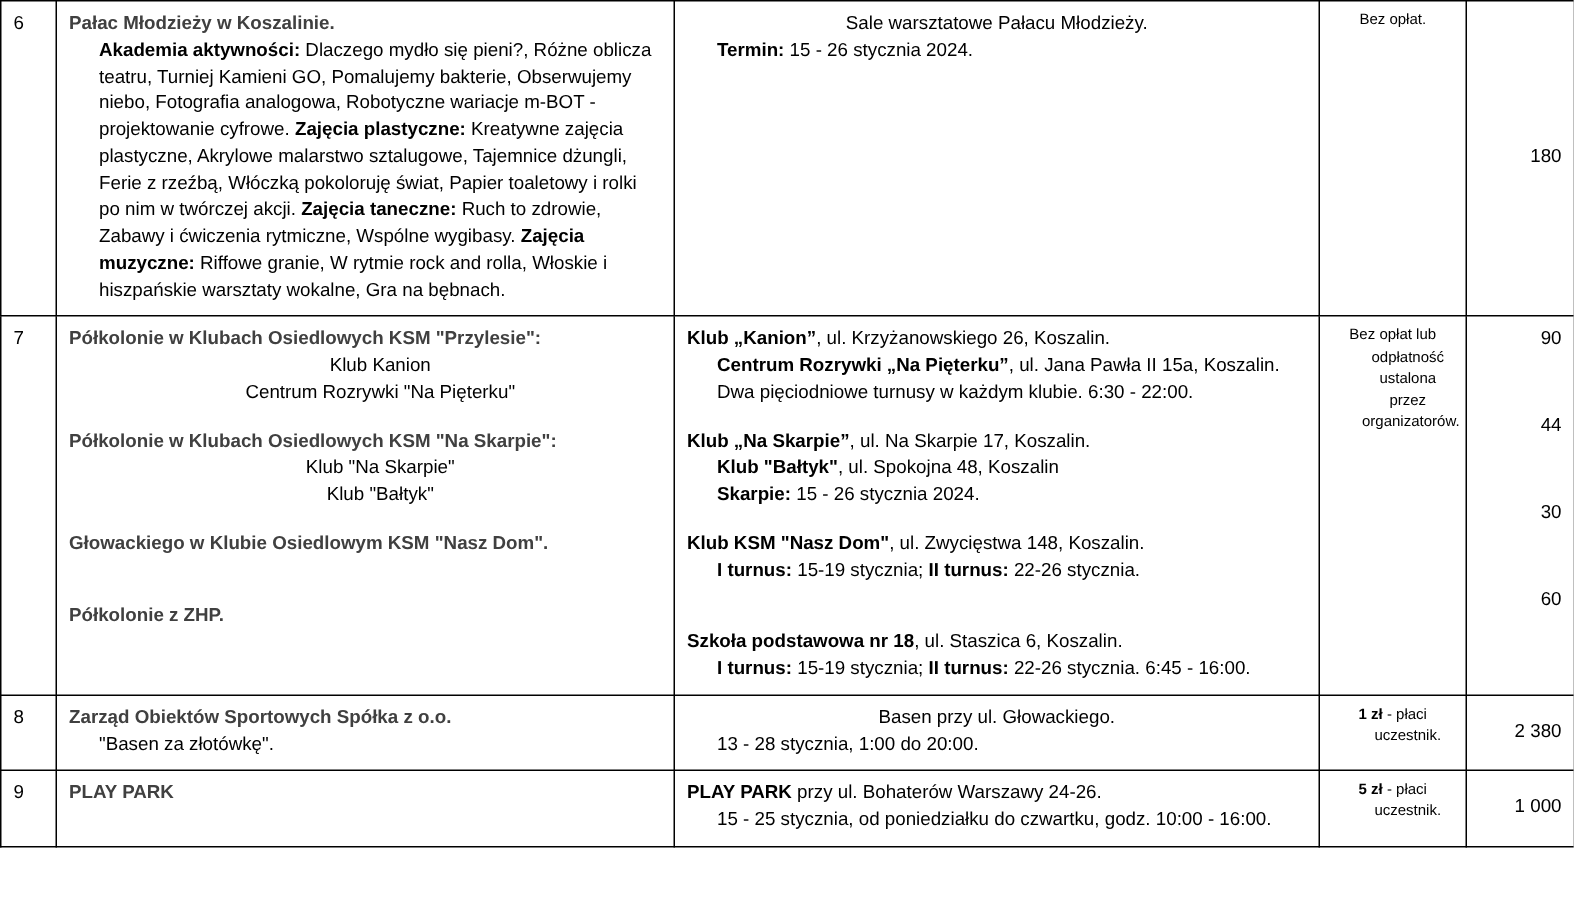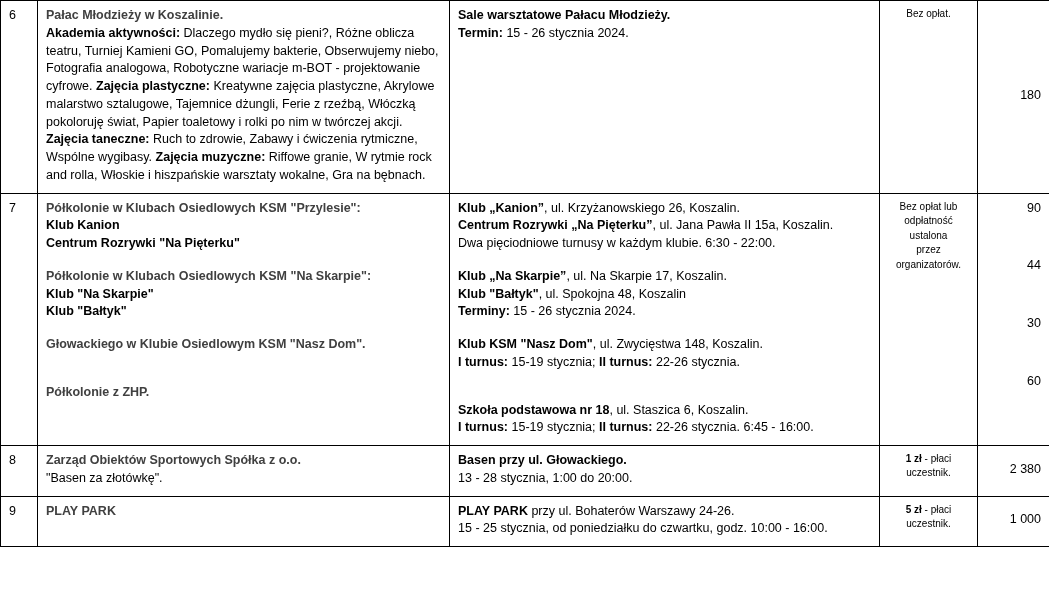--- a/index.html
+++ b/index.html
@@ -50,23 +50,23 @@
     font-size: 12.5px;
   }
   td.count.mid {
     vertical-align: middle;
     margin-top: 40px;
   }
   .red {
     color: #404040;
     font-weight: bold;
   }
-  .b { font-weight: bold; }
+  .b { font-weight: normal; text-align: center; }
   p { margin: 0; }
-  .para + .para { margin-top: 0; }
+  .para + .para { margin-top: 0; margin-left: 20px; }
   .gap { height: 15px; }
   .fee-lines { line-height: 1.45; }
 </style>
 </head>
 <body>
 
 <table class="doc-table">
   <colgroup>
     <col class="c-num">
       <col class="c-org">
@@ -106,21 +106,21 @@
       <div class="gap"></div>
       <p class="para red">Półkolonie z ZHP.</p>
     </td>
     <td>
       <p class="para"><b>Klub „Kanion”</b><span>, ul. Krzyżanowskiego 26, Koszalin.</span></p>
       <p class="para"><b>Centrum Rozrywki „Na Pięterku”</b><span>, ul. Jana Pawła II 15a, Koszalin.</span></p>
       <p class="para">Dwa pięciodniowe turnusy w każdym klubie. 6:30 - 22:00.</p>
       <div class="gap"></div>
       <p class="para"><b>Klub „Na Skarpie”</b><span>, ul. Na Skarpie 17, Koszalin.</span></p>
       <p class="para"><b>Klub "Bałtyk"</b><span>, ul. Spokojna 48, Koszalin</span></p>
-      <p class="para"><b>Terminy:</b><span> 15 - 26 stycznia 2024.</span></p>
+      <p class="para"><b>Skarpie:</b><span> 15 - 26 stycznia 2024.</span></p>
       <div class="gap"></div>
       <p class="para"><b>Klub KSM "Nasz Dom"</b><span>, ul. Zwycięstwa 148, Koszalin.</span></p>
       <p class="para"><b>I turnus:</b><span> 15-19 stycznia; </span><b>II turnus:</b><span> 22-26 stycznia.</span></p>
       <div class="gap"></div>
       <div class="gap"></div>
       <p class="para"><b>Szkoła podstawowa nr 18</b><span>, ul. Staszica 6, Koszalin.</span></p>
       <p class="para"><b>I turnus:</b><span> 15-19 stycznia; </span><b>II turnus:</b><span> 22-26 stycznia. 6:45 - 16:00.</span></p>
     </td>
     <td class="fee">
       <div class="fee-lines">

